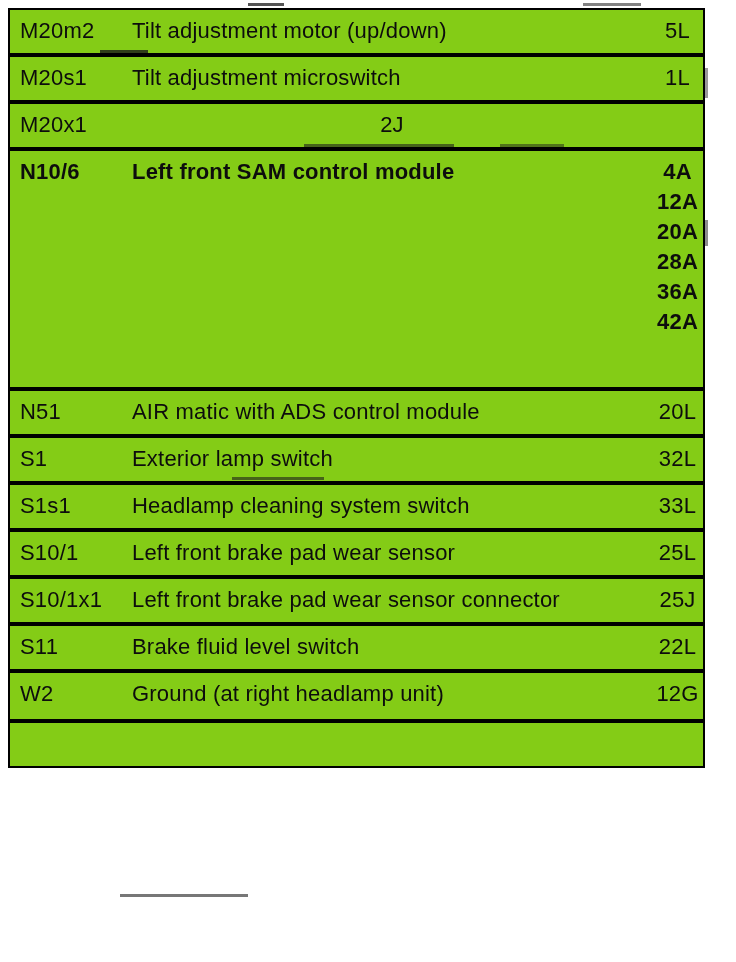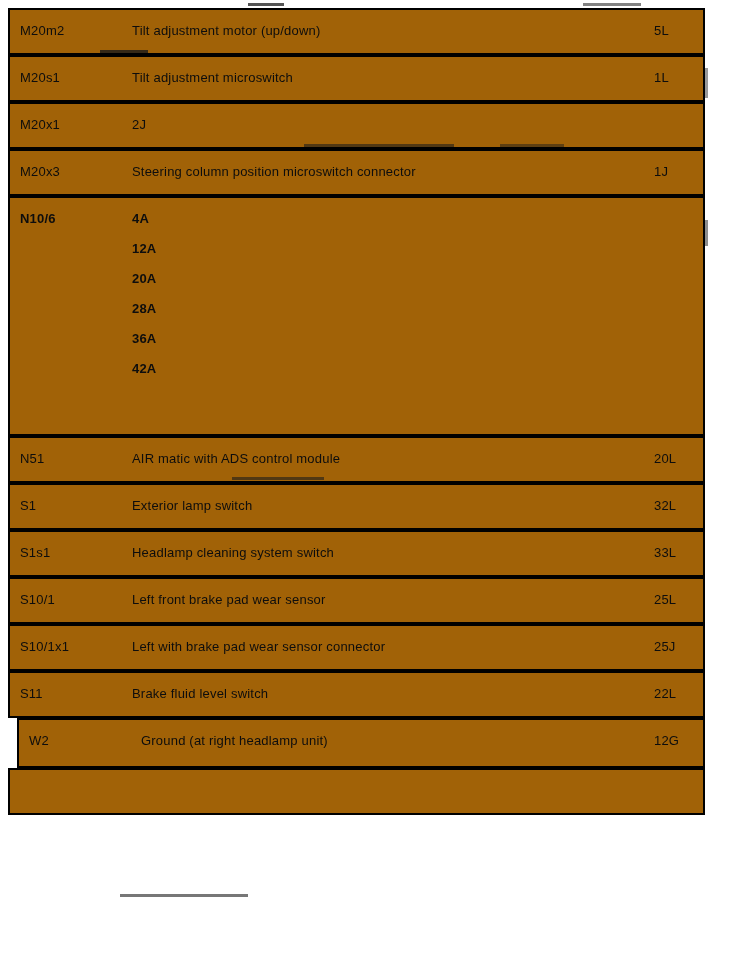--- a/index.html
+++ b/index.html
@@ -19,33 +19,33 @@
     left: 8px; top: 8px;
     width: 697px;
   }
   .row {
     position: relative;
     display: grid;
     grid-template-columns: 112px 1fr 49px;
     border: 2px solid #000000;
     min-height: 47px;
     padding: 6px 0 4px 10px;
-    background: #a16207;
+    background: #84cc16;
     color: #0d0d0d;
-    font-size: 13px;
+    font-size: 22px;
     letter-spacing: 0.2px;
     line-height: 30px;
   }
   
   .row.idx-5  { min-height: 240px; font-weight: bold; }
   .row.idx-12 { min-height: 89px; }
-  .row.idx-13 { min-height: 50px; margin-left: 9px; }
+  .row.idx-13 { min-height: 50px; }
   .code { white-space: nowrap; }
   .desc { white-space: nowrap; }
-  .locs { text-align: left; padding-right: 2px; }
+  .locs { text-align: center; padding-right: 2px; }
   .loc  { display: block; white-space: nowrap; }
   
   .artifact { position: absolute; background: #1c1c1c; pointer-events: none; }
   .a1 { top: -5px;  left: 240px; width: 36px;  height: 3px; opacity: .75; }
   .a2 { top: -5px;  left: 575px; width: 58px;  height: 3px; opacity: .55; }
   .a3 { top: 42px;  left: 92px;  width: 48px;  height: 3px; opacity: .8;  }
   .a4 { top: 136px; left: 296px; width: 150px; height: 3px; opacity: .6;  }
   .a5 { top: 136px; left: 492px; width: 64px;  height: 3px; opacity: .5;  }
   .a6 { top: 469px; left: 224px; width: 92px;  height: 3px; opacity: .6;  }
   .a7 { top: 212px; left: 697px; width: 3px;   height: 26px; opacity: .5; }
@@ -71,29 +71,23 @@
     <span class="locs">
           <span class="loc">1L</span>
         </span>
   </div>
       <div class="row idx-2">
     <span class="code">M20x1</span>
     <span class="locs">
           <span class="loc">2J</span>
         </span>
   </div>
-      <div class="row idx-4">
-    <span class="code">M20x3</span>
-    <span class="desc">Steering column position microswitch connector</span>
-    <span class="locs">
-          <span class="loc">1J</span>
-        </span>
-  </div>
       <div class="row idx-5">
     <span class="code">N10/6</span>
+    <span class="desc">Left front SAM control module</span>
     <span class="locs">
           <span class="loc">4A</span>
           <span class="loc">12A</span>
           <span class="loc">20A</span>
           <span class="loc">28A</span>
           <span class="loc">36A</span>
           <span class="loc">42A</span>
         </span>
   </div>
       <div class="row idx-6">
@@ -119,21 +113,21 @@
   </div>
       <div class="row idx-9">
     <span class="code">S10/1</span>
     <span class="desc">Left front brake pad wear sensor</span>
     <span class="locs">
           <span class="loc">25L</span>
         </span>
   </div>
       <div class="row idx-10">
     <span class="code">S10/1x1</span>
-    <span class="desc">Left with brake pad wear sensor connector</span>
+    <span class="desc">Left front brake pad wear sensor connector</span>
     <span class="locs">
           <span class="loc">25J</span>
         </span>
   </div>
       <div class="row idx-11">
     <span class="code">S11</span>
     <span class="desc">Brake fluid level switch</span>
     <span class="locs">
           <span class="loc">22L</span>
         </span>

